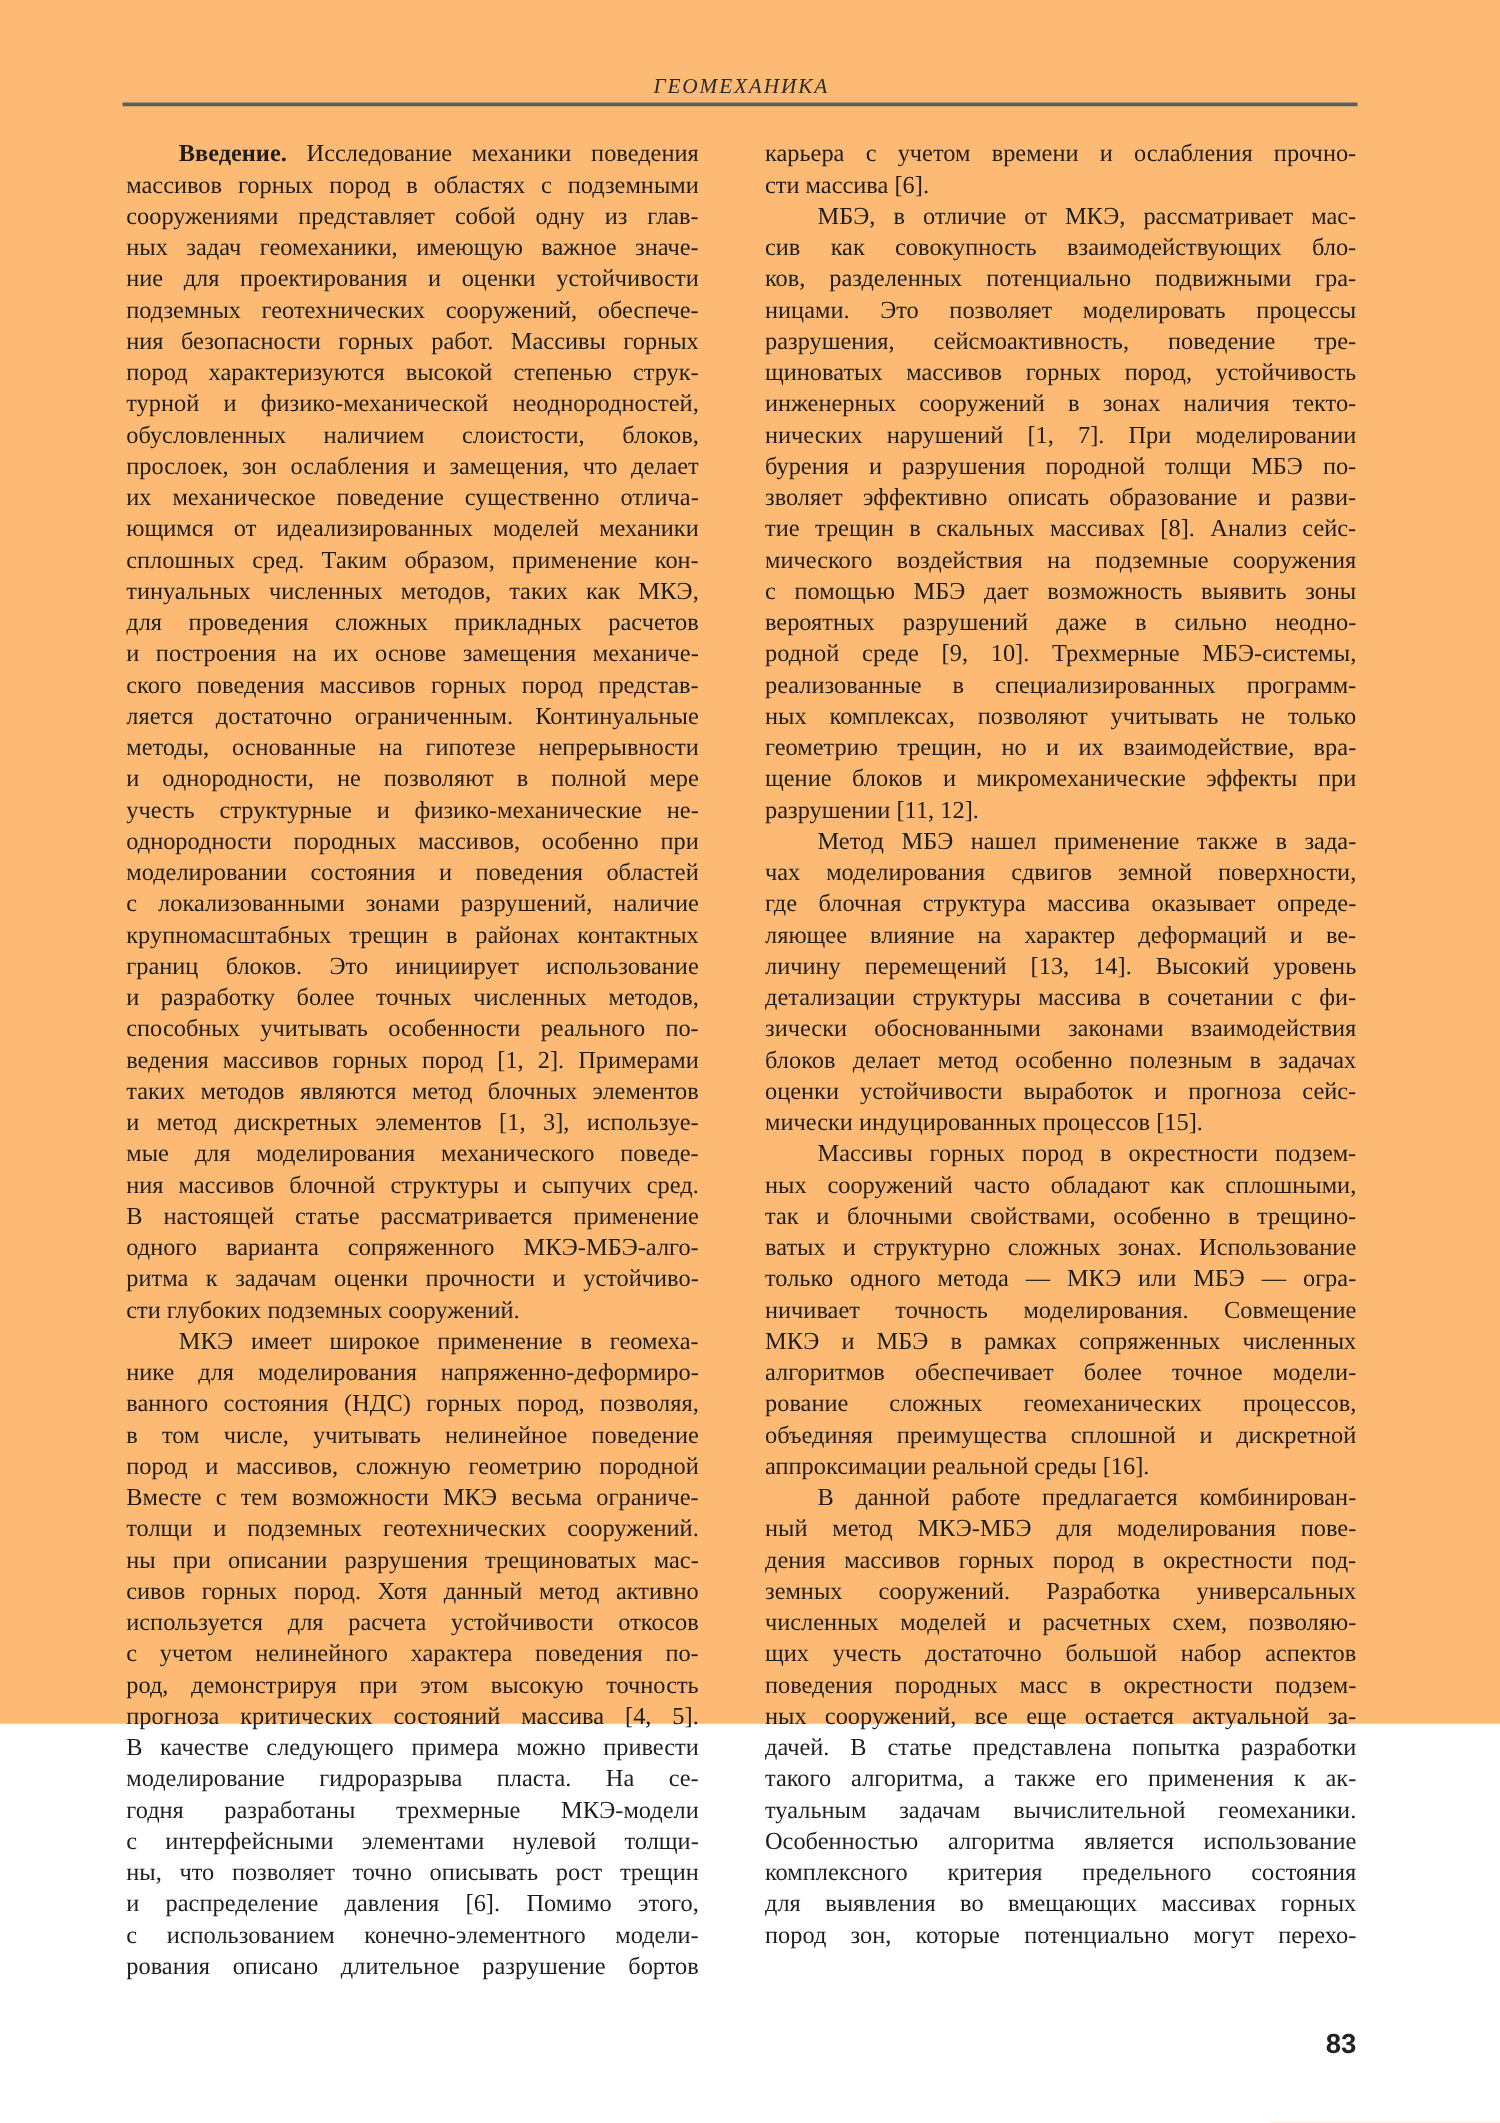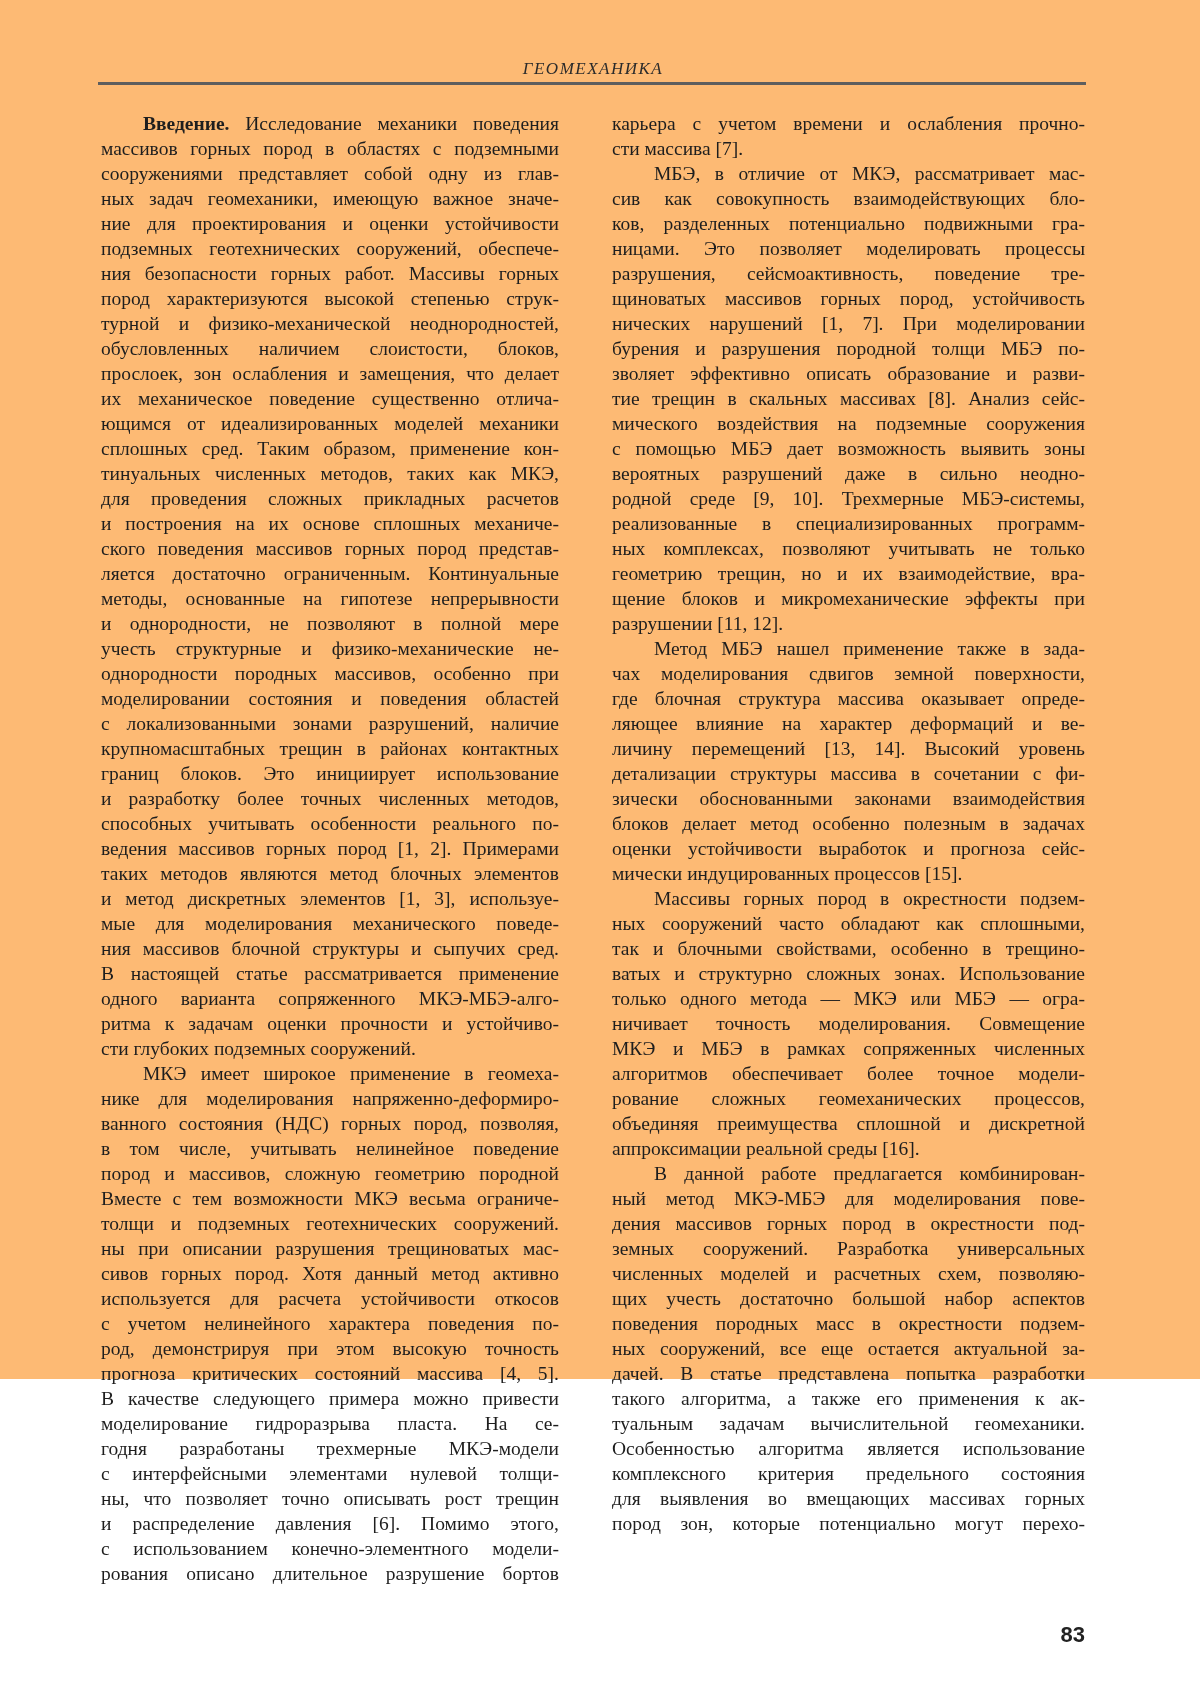--- a/index.html
+++ b/index.html
@@ -87,21 +87,21 @@
         <div class="line">ния безопасности горных работ. Массивы горных</div>
         <div class="line">пород характеризуются высокой степенью струк-</div>
         <div class="line">турной и физико-механической неоднородностей,</div>
         <div class="line">обусловленных наличием слоистости, блоков,</div>
         <div class="line">прослоек, зон ослабления и замещения, что делает</div>
         <div class="line">их механическое поведение существенно отлича-</div>
         <div class="line">ющимся от идеализированных моделей механики</div>
         <div class="line">сплошных сред. Таким образом, применение кон-</div>
         <div class="line">тинуальных численных методов, таких как МКЭ,</div>
         <div class="line">для проведения сложных прикладных расчетов</div>
-        <div class="line">и построения на их основе сплошных механиче-</div>
+        <div class="line">и построения на их основе замещения механиче-</div>
         <div class="line">ского поведения массивов горных пород представ-</div>
         <div class="line">ляется достаточно ограниченным. Континуальные</div>
         <div class="line">методы, основанные на гипотезе непрерывности</div>
         <div class="line">и однородности, не позволяют в полной мере</div>
         <div class="line">учесть структурные и физико-механические не-</div>
         <div class="line">однородности породных массивов, особенно при</div>
         <div class="line">моделировании состояния и поведения областей</div>
         <div class="line">с локализованными зонами разрушений, наличие</div>
         <div class="line">крупномасштабных трещин в районах контактных</div>
         <div class="line">границ блоков. Это инициирует использование</div>
@@ -137,29 +137,30 @@
         <div class="line">с интерфейсными элементами нулевой толщи-</div>
         <div class="line">ны, что позволяет точно описывать рост трещин</div>
         <div class="line">и распределение давления [6]. Помимо этого,</div>
         <div class="line">с использованием конечно-элементного модели-</div>
         <div class="line">рования описано длительное разрушение бортов</div>
       </div>
     </div>
   <div class="column col-right">
       <div class="paragraph">
         <div class="line">карьера с учетом времени и ослабления прочно-</div>
-        <div class="line end">сти массива [7].</div>
+        <div class="line end">сти массива [6].</div>
       </div>
       <div class="paragraph">
         <div class="line indent">МБЭ, в отличие от МКЭ, рассматривает мас-</div>
         <div class="line">сив как совокупность взаимодействующих бло-</div>
         <div class="line">ков, разделенных потенциально подвижными гра-</div>
         <div class="line">ницами. Это позволяет моделировать процессы</div>
         <div class="line">разрушения, сейсмоактивность, поведение тре-</div>
         <div class="line">щиноватых массивов горных пород, устойчивость</div>
+        <div class="line">инженерных сооружений в зонах наличия текто-</div>
         <div class="line">нических нарушений [1, 7]. При моделировании</div>
         <div class="line">бурения и разрушения породной толщи МБЭ по-</div>
         <div class="line">зволяет эффективно описать образование и разви-</div>
         <div class="line">тие трещин в скальных массивах [8]. Анализ сейс-</div>
         <div class="line">мического воздействия на подземные сооружения</div>
         <div class="line">с помощью МБЭ дает возможность выявить зоны</div>
         <div class="line">вероятных разрушений даже в сильно неодно-</div>
         <div class="line">родной среде [9, 10]. Трехмерные МБЭ-системы,</div>
         <div class="line">реализованные в специализированных программ-</div>
         <div class="line">ных комплексах, позволяют учитывать не только</div>

